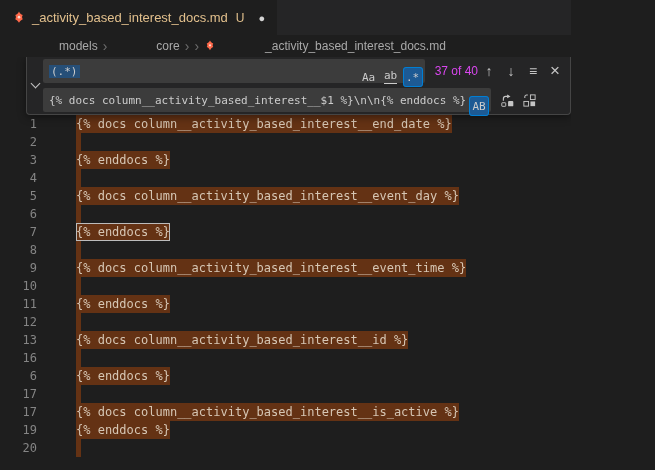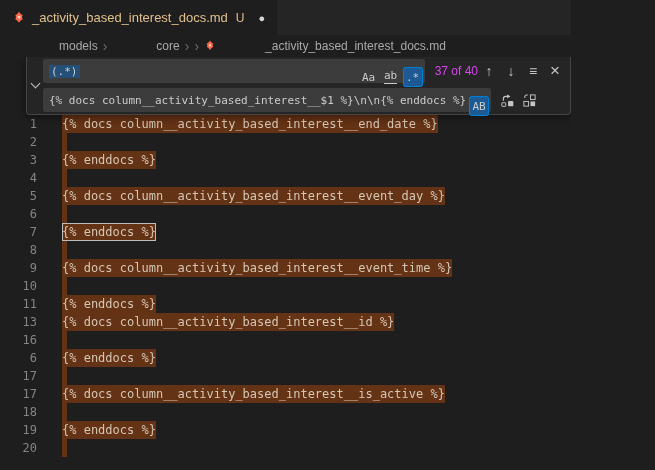--- a/index.html
+++ b/index.html
@@ -46,21 +46,21 @@
   .icon-group { margin-left:auto; display:flex; align-items:center; }
   .iconbtn { width:22px; height:22px; display:flex; align-items:center; justify-content:center; color:#c5c5c5;
              font-size:14px; border-radius:3px; cursor:pointer; flex:none; }
   .replace-btns { display:flex; align-items:center; margin-left:5px; }
 
   
   .code { position:absolute; top:58px; left:0; right:0; bottom:0; overflow:hidden;
           font-family:"DejaVu Sans Mono", monospace; font-size:12px; color:#d4d4d4; }
   .line { display:flex; height:18px; line-height:18px; }
   .ln { width:37px; text-align:right; color:#858585; flex:none; font-size:12px; }
-  .lc { margin-left:25px; white-space:pre; }
+  .lc { margin-left:39px; white-space:pre; }
   .hl { background:#643214; display:inline-block; height:18px; color:#d6c6b4; }
   .hl.cur { outline:1px solid #bcbcbc; outline-offset:-1px; }
   .hl.empty { width:5px; vertical-align:top; }
 </style>
 </head>
 <body>
 
 <div class="window">
 
   <div class="tabbar">
@@ -184,42 +184,42 @@
         </div>
         <div class="line">
           <div class="ln">10</div>
           <div class="lc"><span class="hl empty"></span></div>
         </div>
         <div class="line">
           <div class="ln">11</div>
           <div class="lc"><span class="hl">{% enddocs %}</span></div>
         </div>
         <div class="line">
+          <div class="ln">12</div>
+          <div class="lc"><span class="hl empty"></span></div>
+        </div>
+        <div class="line">
           <div class="ln">13</div>
           <div class="lc"><span class="hl">{% docs column__activity_based_interest__id %}</span></div>
         </div>
         <div class="line">
           <div class="ln">16</div>
           <div class="lc"><span class="hl empty"></span></div>
         </div>
         <div class="line">
           <div class="ln">6</div>
           <div class="lc"><span class="hl">{% enddocs %}</span></div>
         </div>
         <div class="line">
           <div class="ln">17</div>
           <div class="lc"><span class="hl empty"></span></div>
         </div>
         <div class="line">
           <div class="ln">17</div>
           <div class="lc"><span class="hl">{% docs column__activity_based_interest__is_active %}</span></div>
-        </div>
-        <div class="line">
-          <div class="ln">18</div>
-          <div class="lc"><span class="hl empty"></span></div>
         </div>
         <div class="line">
           <div class="ln">19</div>
           <div class="lc"><span class="hl">{% enddocs %}</span></div>
         </div>
         <div class="line">
           <div class="ln">20</div>
           <div class="lc"><span class="hl empty"></span></div>
         </div>
       </div>

